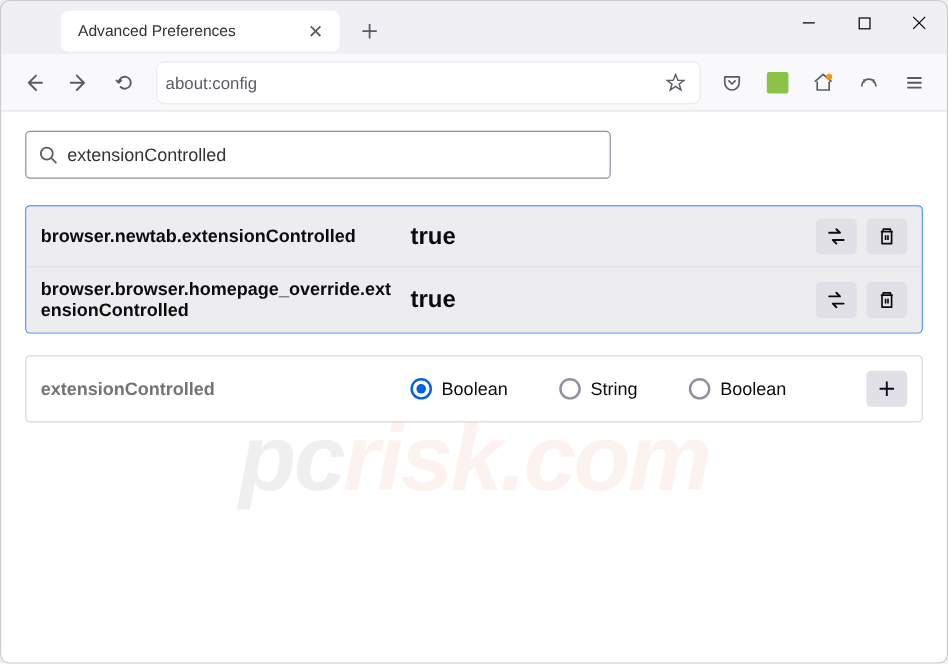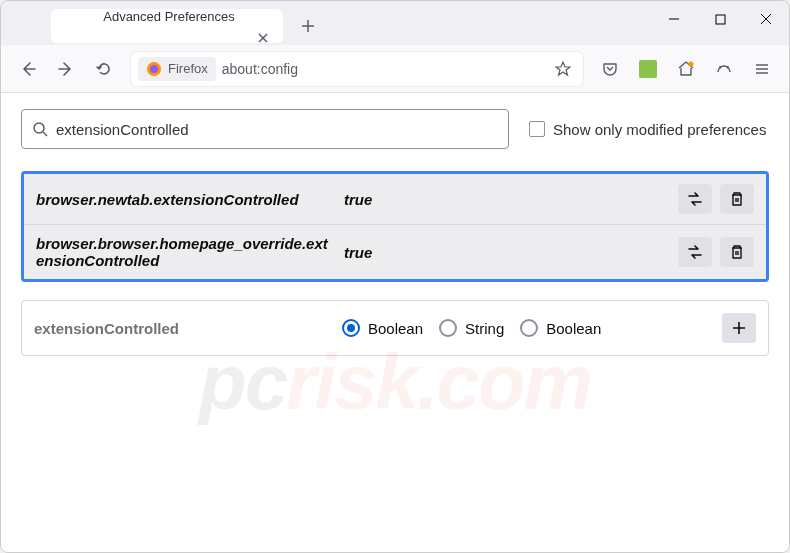--- a/index.html
+++ b/index.html
@@ -1,20 +1,20 @@
 <!DOCTYPE html>
 <html><head>
 <meta charset="utf-8">
 <style>
 * { margin: 0; padding: 0; box-sizing: border-box; font-family: -apple-system, BlinkMacSystemFont, "Segoe UI", Arial, sans-serif; }
 body { width: 790px; height: 553px; background: #f0f0f0; border: 1px solid #ccc; border-radius: 8px; overflow: hidden; position: relative; }
 
 
 .titlebar { height: 44px; background: #f0f0f4; display: flex; align-items: center; padding: 5px 0 0 50px; position: relative; }
-.tab { background: #fff; border-radius: 6px; height: 34px; display: flex; align-items: center; padding: 0 10px 0 14px; gap: 8px; min-width: 232px; font-size: 13px; color: #333; flex-direction: column; }
+.tab { background: #fff; border-radius: 6px; height: 34px; display: flex; align-items: center; padding: 0 10px 0 14px; gap: 8px; min-width: 232px; font-size: 13px; color: #333; }
 .tab-close { width: 20px; height: 20px; border-radius: 3px; display: flex; align-items: center; justify-content: center; cursor: pointer; margin-left: auto; }
 .newtab-btn { width: 30px; height: 30px; display: flex; align-items: center; justify-content: center; cursor: pointer; margin-left: 10px; border-radius: 4px; }
 .win-controls { position: absolute; right: 0; top: 0; height: 44px; display: flex; }
 .win-btn { width: 46px; height: 36px; display: flex; align-items: center; justify-content: center; cursor: pointer; }
 
 
 .toolbar { height: 48px; background: #f9f9fb; display: flex; align-items: center; padding: 0 10px; gap: 4px; border-bottom: 1px solid #e0e0e3; }
 .tb-btn { width: 34px; height: 34px; display: flex; align-items: center; justify-content: center; cursor: pointer; border-radius: 4px; color: #5b5b66; }
 .addressbar { flex: 1; height: 34px; background: #fff; border: 1px solid transparent; border-radius: 6px; display: flex; align-items: center; padding: 0 6px; gap: 6px; margin: 0 6px; box-shadow: 0 0 0 1px rgba(0,0,0,0.05); }
 .ab-identity { display: flex; align-items: center; gap: 6px; background: #f0f0f4; border-radius: 4px; padding: 4px 8px; font-size: 13px; color: #5b5b66; }
@@ -24,32 +24,32 @@
 
 
 .content { padding: 16px 20px; background: #fff; height: calc(100% - 92px); position: relative; }
 .search-row { display: flex; align-items: center; gap: 20px; margin-bottom: 22px; }
 .search-box { flex: 1; height: 40px; border: 1px solid #8f8f9d; border-radius: 4px; display: flex; align-items: center; padding: 0 10px; gap: 8px; max-width: 488px; }
 .search-input { border: none; outline: none; font-size: 15px; flex: 1; color: #333; }
 .checkbox-row { display: flex; align-items: center; gap: 8px; font-size: 15px; color: #333; }
 .checkbox { width: 16px; height: 16px; border: 1px solid #8f8f9d; border-radius: 2px; }
 
 
-.pref-section { border: 3px solid #3b82f6; border-radius: 4px; overflow: hidden; font-style: italic; }
+.pref-section { border: 1px solid #3b82f6; border-radius: 4px; overflow: hidden; }
 .pref-row { display: flex; align-items: center; padding: 10px 12px; gap: 12px; border-bottom: 1px solid #d7d7db; background: #ededf0; }
 .pref-row:last-child { border-bottom: none; }
 .pref-name { flex: 0 0 296px; font-size: 15px; font-weight: 700; color: #0c0c0d; word-break: break-word; }
-.pref-value { flex: 1; font-size: 15px; font-weight: 700; color: #0c0c0d; }
+.pref-value { flex: 1; font-size: 20px; font-weight: 700; color: #0c0c0d; }
 .pref-actions { display: flex; gap: 8px; }
 .action-btn { width: 34px; height: 30px; background: #e0e0e6; border: none; border-radius: 4px; display: flex; align-items: center; justify-content: center; cursor: pointer; }
 
 
 .new-pref { border: 1px solid #d7d7db; border-radius: 4px; margin-top: 18px; display: flex; align-items: center; padding: 12px; gap: 12px; background: #fff; }
 .new-pref-name { flex: 0 0 296px; font-size: 15px; font-weight: 700; color: #737373; }
-.radio-group { display: flex; gap: 16px; flex: 1; align-items: center; }
+.radio-group { display: flex; gap: 43px; flex: 1; align-items: center; }
 .radio-item { display: flex; align-items: center; gap: 8px; font-size: 15px; color: #0c0c0d; }
 .radio { width: 18px; height: 18px; border: 2px solid #8f8f9d; border-radius: 50%; position: relative; }
 .radio.checked { border-color: #0060df; }
 .radio.checked::after { content: ''; position: absolute; width: 8px; height: 8px; background: #0060df; border-radius: 50%; top: 3px; left: 3px; }
 
 
 .watermark { position: absolute; left: 50%; top: 63%; transform: translate(-50%, -50%); font-size: 78px; font-weight: 700; font-style: italic; color: rgba(220, 90, 50, 0.08); pointer-events: none; white-space: nowrap; letter-spacing: -2px; }
 .watermark .dark { color: rgba(50, 55, 70, 0.08); }
 
 svg { display: block; }
@@ -100,27 +100,20 @@
     <svg width="16" height="16" viewBox="0 0 16 16">
         <path d="M6 2 L12 8 L6 14 M12 8 H1" stroke="#5b5b66" stroke-width="1.6" fill="none" stroke-linecap="round" stroke-linejoin="round"></path>
       </svg>
   </div>
   <div class="tb-btn">
     <svg width="16" height="16" viewBox="0 0 16 16">
         <path d="M3 8 a5 5 0 1 1 1.5 3.5 M3 8 l-2 -2 M3 8 l2 -2" stroke="#5b5b66" stroke-width="1.6" fill="none" stroke-linecap="round"></path>
       </svg>
   </div>
   <div class="addressbar">
-    <div class="ab-identity">
-      <svg width="16" height="16" viewBox="0 0 16 16">
-          <circle cx="8" cy="8" r="7" fill="#ff9500"></circle>
-          <circle cx="8" cy="8" r="4" fill="#9059ff"></circle>
-        </svg>
-      <span>Firefox</span>
-    </div>
     <span class="ab-url">about:config</span>
     <div class="ab-star">
       <svg width="16" height="16" viewBox="0 0 16 16">
           <path d="M8 1 L10 6 L15 6 L11 9 L12.5 14 L8 11 L3.5 14 L5 9 L1 6 L6 6 Z" stroke="#5b5b66" stroke-width="1.2" fill="none"></path>
         </svg>
     </div>
   </div>
   <div class="tb-btn">
     <svg width="16" height="16" viewBox="0 0 16 16">
         <path d="M2 3 H14 V8 a6 6 0 0 1 -12 0 Z M5 6 L8 9 L11 6" stroke="#5b5b66" stroke-width="1.4" fill="none" stroke-linejoin="round"></path>
@@ -151,24 +144,20 @@
   <div class="watermark"><span class="dark">pc</span><span>risk.com</span></div>
 
   <div class="search-row">
     <div class="search-box">
       <svg width="16" height="16" viewBox="0 0 16 16">
           <circle cx="7" cy="7" r="5" stroke="#5b5b66" stroke-width="1.5" fill="none"></circle>
           <path d="M11 11 L15 15" stroke="#5b5b66" stroke-width="1.5"></path>
         </svg>
       <input class="search-input" value="extensionControlled" style="">
     </div>
-    <label class="checkbox-row">
-      <span class="checkbox"></span>
-      <span>Show only modified preferences</span>
-    </label>
   </div>
 
   <div class="pref-section">
     <div class="pref-row">
       <div class="pref-name">browser.newtab.extensionControlled</div>
       <div class="pref-value">true</div>
       <div class="pref-actions">
         <button class="action-btn">
           <svg width="16" height="16" viewBox="0 0 16 16">
               <path d="M2 5 H11 L8 2 M14 11 H5 L8 14" stroke="#0c0c0d" stroke-width="1.6" fill="none" stroke-linecap="round" stroke-linejoin="round"></path>

